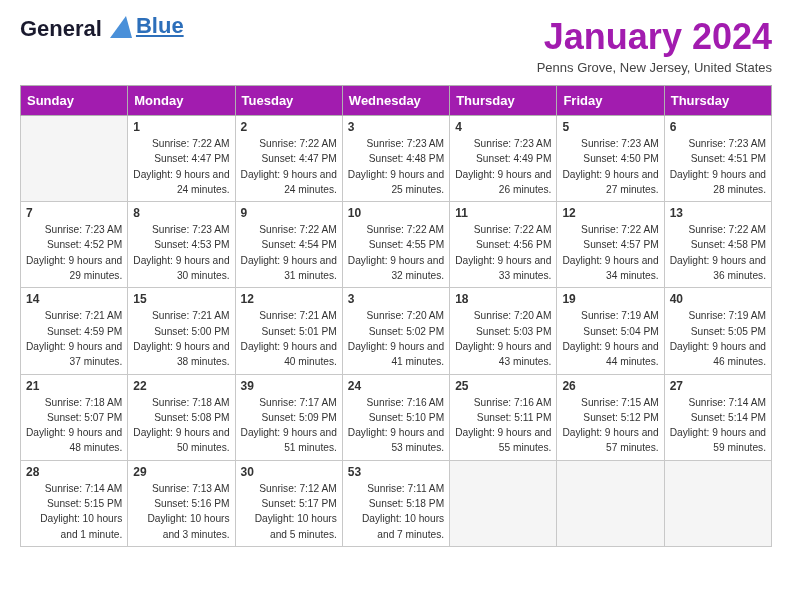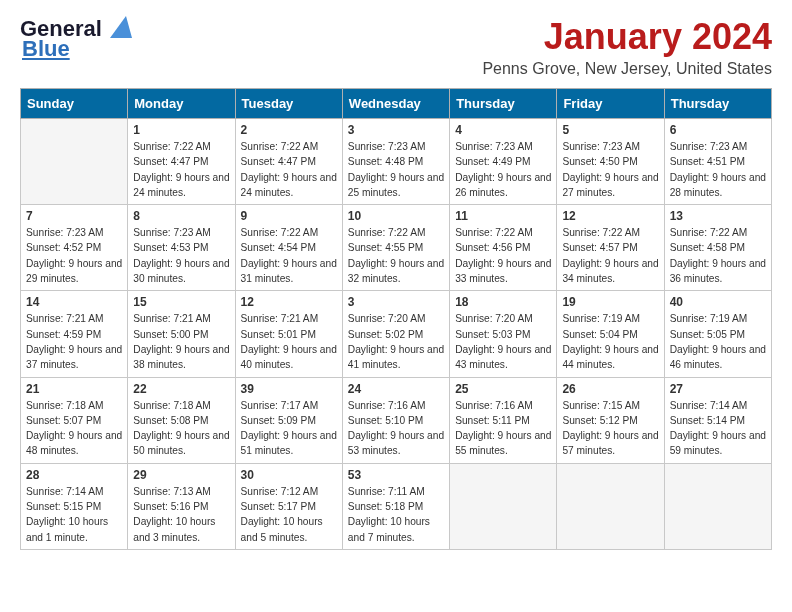--- a/index.html
+++ b/index.html
@@ -11,43 +11,43 @@
       padding: 16px 20px;
     }
     .header-area {
       display: flex;
       justify-content: space-between;
       align-items: flex-start;
       margin-bottom: 10px;
     }
     .logo {
       display: flex;
-      flex-direction: column;
-      align-items: flex-start;
+      flex-direction: row;
+      align-items: center;
     }
     .title-area {
       text-align: right;
     }
     .main-title {
       font-size: 36px;
       font-weight: bold;
-      color: #b91c1c;
+      color: #a21caf;
     }
     .subtitle {
-      font-size: 16px;
+      font-size: 13px;
       color: #444;
       margin-top: 2px;
     }
     .calendar-table {
       width: 100%;
       border-collapse: collapse;
       margin-top: 4px;
     }
     .calendar-table th {
-      background-color: #0369a1;
+      background-color: #a21caf;
       color: #fff;
       font-size: 13px;
       font-weight: bold;
       padding: 7px 6px;
       text-align: left;
       border: 1px solid #b0b0b0;
     }
     .calendar-table td {
       vertical-align: top;
       border: 1px solid #c8c8c8;
@@ -64,20 +64,21 @@
     .day-number {
       font-weight: bold;
       font-size: 12px;
       margin-bottom: 2px;
       display: block;
     }
     .day-info {
       line-height: 1.5;
       font-size: 10.2px;
       color: #333;
+      text-align: right;
     }
     tr.week-row td {
       height: 85px;
     }
   </style>
 </head>
 <body>
 
 <div class="header-area">
   <div class="logo">

